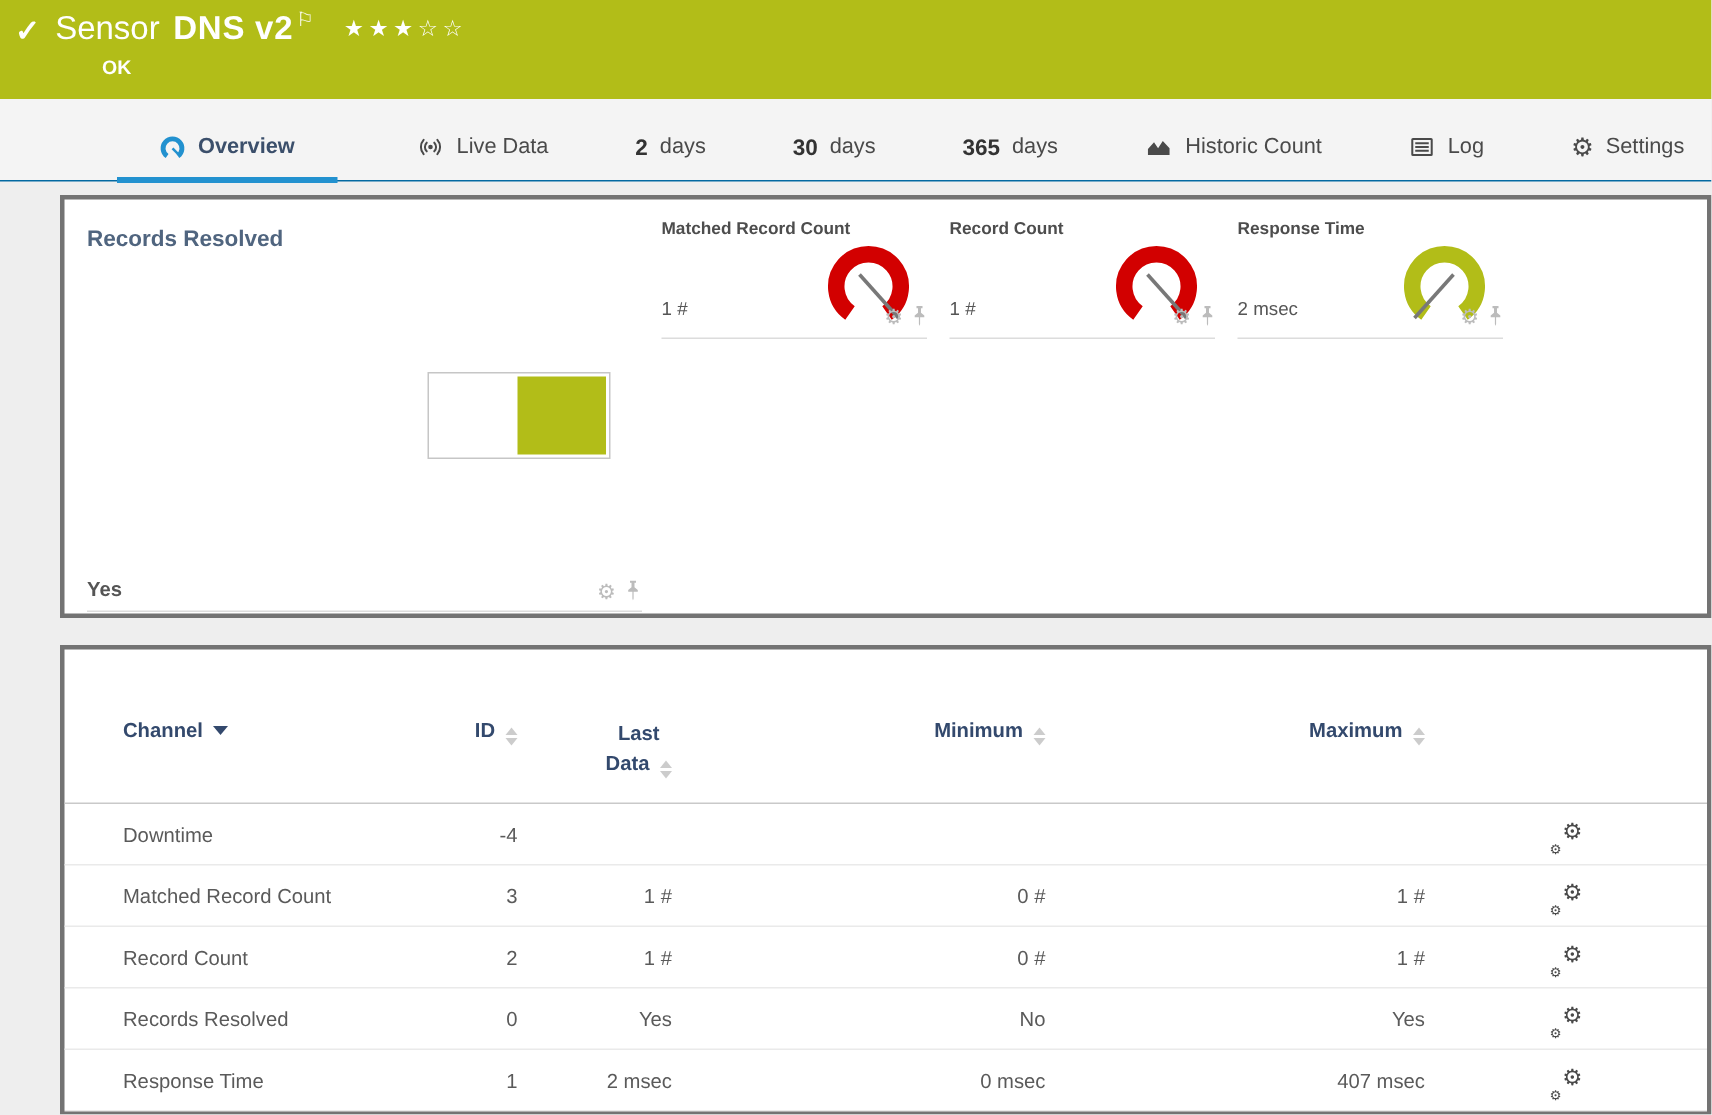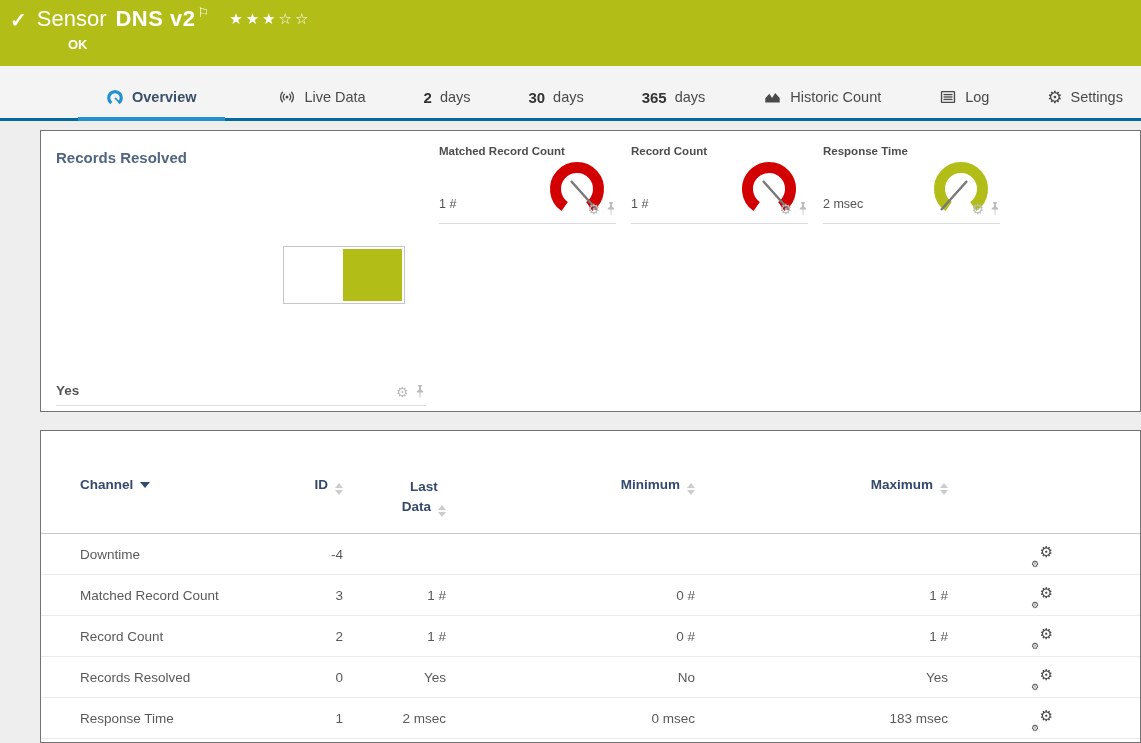--- a/index.html
+++ b/index.html
@@ -20,38 +20,38 @@
   .sh-check { font-size:20px; font-weight:bold; margin-right:10px; position:relative; top:1px; }
   .sh-type { font-weight:300; font-size:22px; margin-right:9px; }
   .sh-name { font-weight:bold; font-size:22px; letter-spacing:0.5px; }
   .sh-flag { font-size:13px; vertical-align:super; position:relative; top:-9px; left:2px; cursor:pointer; }
   .sh-stars { font-size:15px; letter-spacing:3px; margin-left:22px; position:relative; top:-2px; cursor:pointer; }
   .sh-status { position:absolute; left:68px; top:37px; font-size:13px; font-weight:bold; }
 
   
   .tabstrip {
     position:absolute; left:0; top:66px; width:1141px; height:55px;
-    background:#f4f4f4; border-bottom:3px solid #0369a1;
+    background:#f4f4f4; border-bottom:1px solid #0369a1;
     display:flex; align-items:center; padding:10px 14px 0 78px;
     justify-content:space-between;
   }
   .tab {
     position:relative; height:45px; display:flex; align-items:center; gap:8px;
     font-size:14.5px; color:#4a4a4a; cursor:pointer; white-space:nowrap; padding:0 4px;
   }
   .tab .num { font-weight:bold; color:#333; font-size:15px; }
   .tab.active { padding:0 28px; font-weight:bold; color:#3b4f6b; }
   .tab.active .underline { position:absolute; left:0; right:0; bottom:-1px; height:4px; }
   .tab svg { display:block; }
   .gear-char { font-size:17px; color:#4a4a4a; line-height:1; }
 
   
   .panel {
     position:absolute; left:40px; width:1101px; background:#fff;
-    border:1px solid #737373;
+    border:3px solid #737373;
   }
   .panel1 { top:130px; height:282px; }
   .panel2 { top:430px; height:313px; }
 
   .panel-title {
     position:absolute; left:15px; top:18px;
     font-size:15px; font-weight:bold; color:#50657f;
   }
 
   
@@ -313,18 +313,18 @@
       <span class="tcol col-min">No</span>
       <span class="tcol col-max">Yes</span>
       <span class="tcol col-gear"><span class="chgear"><span class="big">⚙</span><span class="small">⚙</span></span></span>
     </div>
 
     <div class="trow">
       <span class="tcol col-channel">Response Time</span>
       <span class="tcol col-id">1</span>
       <span class="tcol col-last">2 msec</span>
       <span class="tcol col-min">0 msec</span>
-      <span class="tcol col-max">183 msec</span>
+      <span class="tcol col-max">407 msec</span>
       <span class="tcol col-gear"><span class="chgear"><span class="big">⚙</span><span class="small">⚙</span></span></span>
     </div>
 
   </div>
 </div>
 
 </body></html>

